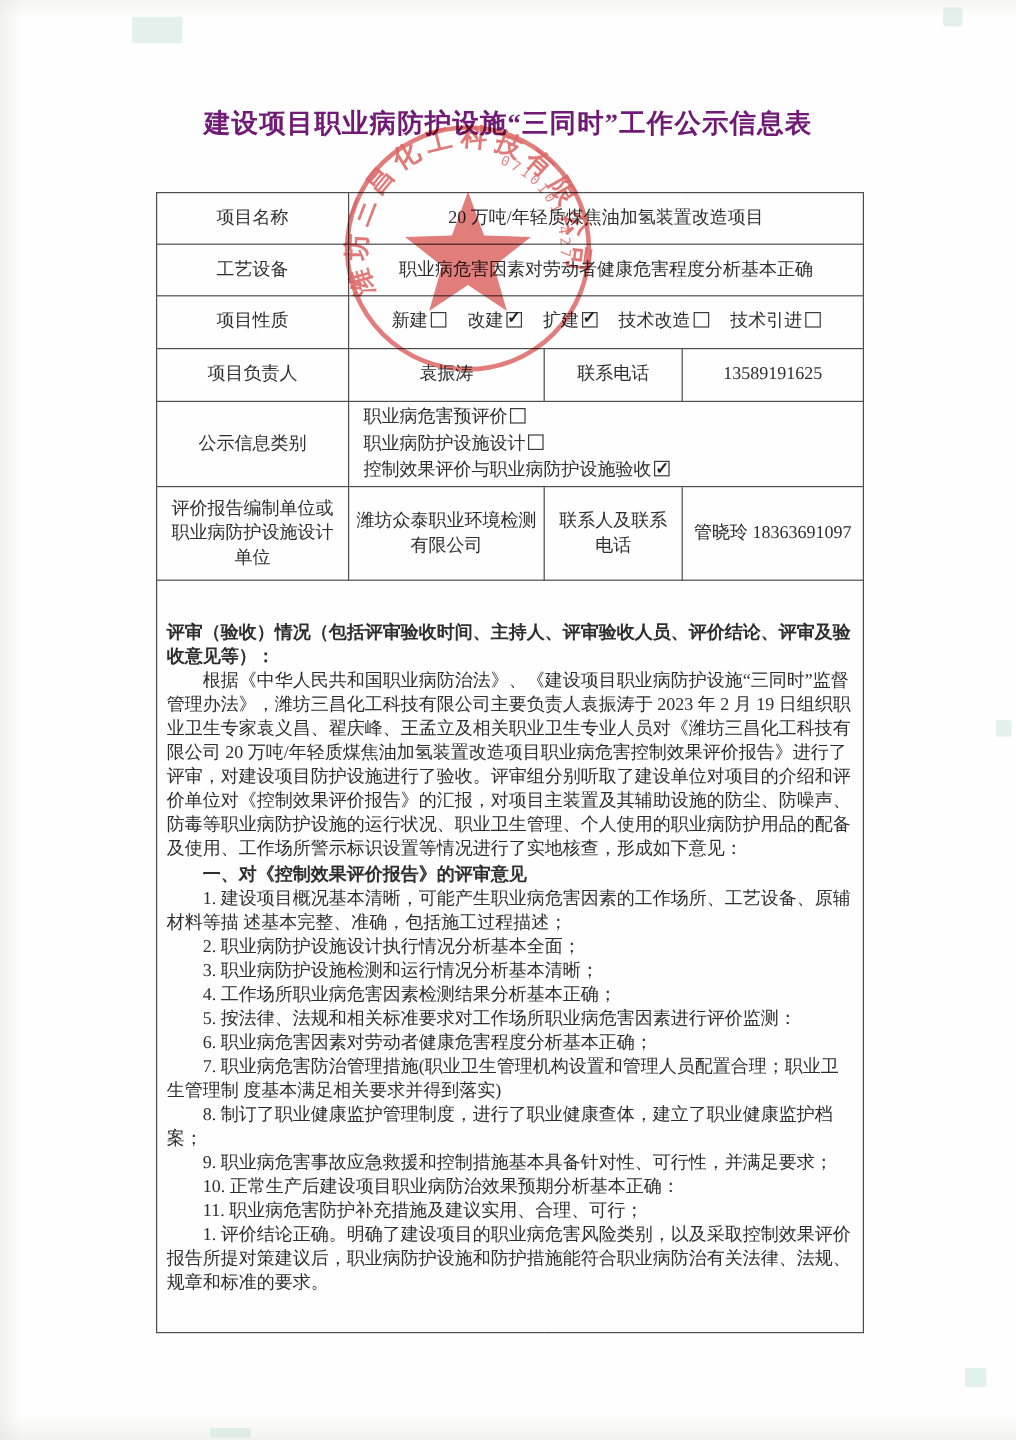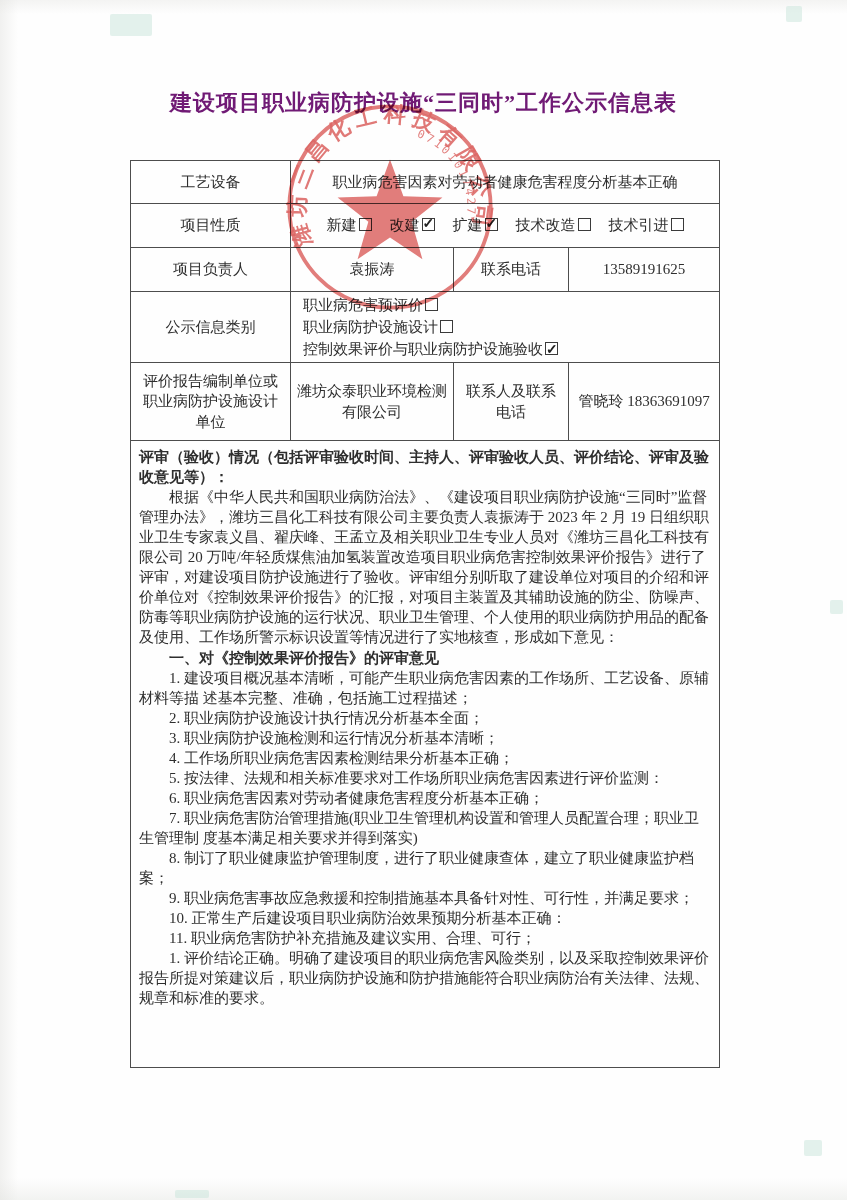--- a/index.html
+++ b/index.html
@@ -33,21 +33,21 @@
     line-height:1.35;
   }
   .rh1 { height:43px; } .rh2 { height:43px; } .rh3 { height:44px; }
   .rh4 { height:44px;padding-left:17px; } .rh5 { height:66px; } .rh6 { height:78px; }
   td.left-align { text-align:left; padding-left:12px; }
   td.review-cell {
     height:627px; text-align:left; vertical-align:top;
     padding:6px 8px 6px 8px;
     font-size:15px; line-height:20px;
   }
-  .review-cell .hdr { font-weight:bold; }
+  .review-cell .hdr { font-weight:bold;margin-top:28px; }
   .review-cell p.ind { text-indent:2em; }
   .review-cell .sect { font-weight:bold; text-indent:2em; margin-top:1px; }
   .cb {
     display:inline-block; width:13px; height:13px;
     border:1.5px solid #3a3a3a;
     vertical-align:-1px; margin-left:2px;
     position:relative; background:#fff;
   }
   .cb.checked::after {
     content:"✓";
@@ -83,20 +83,24 @@
 <div class="page-title">建设项目职业病防护设施“三同时”工作公示信息表</div>
 
 <table class="info-table">
   <colgroup>
       <col style="width:160px">
       <col style="width:163px">
       <col style="width:115px">
       <col style="width:151px">
     </colgroup>
   <tbody>
+      <tr class="rh1">
+    <td>项目名称</td>
+    <td colspan="3">20 万吨/年轻质煤焦油加氢装置改造项目</td>
+  </tr>
   <tr class="rh2">
     <td>工艺设备</td>
     <td colspan="3">职业病危害因素对劳动者健康危害程度分析基本正确</td>
   </tr>
   <tr class="rh3">
     <td>项目性质</td>
     <td colspan="3">
       <span class="opt"><span>新建</span><span class="cb"></span></span><span class="opt"><span>改建</span><span class="cb checked"></span></span><span class="opt"><span>扩建</span><span class="cb checked"></span></span><span class="opt"><span>技术改造</span><span class="cb"></span></span><span class="opt"><span>技术引进</span><span class="cb"></span></span>
     </td>
   </tr>

